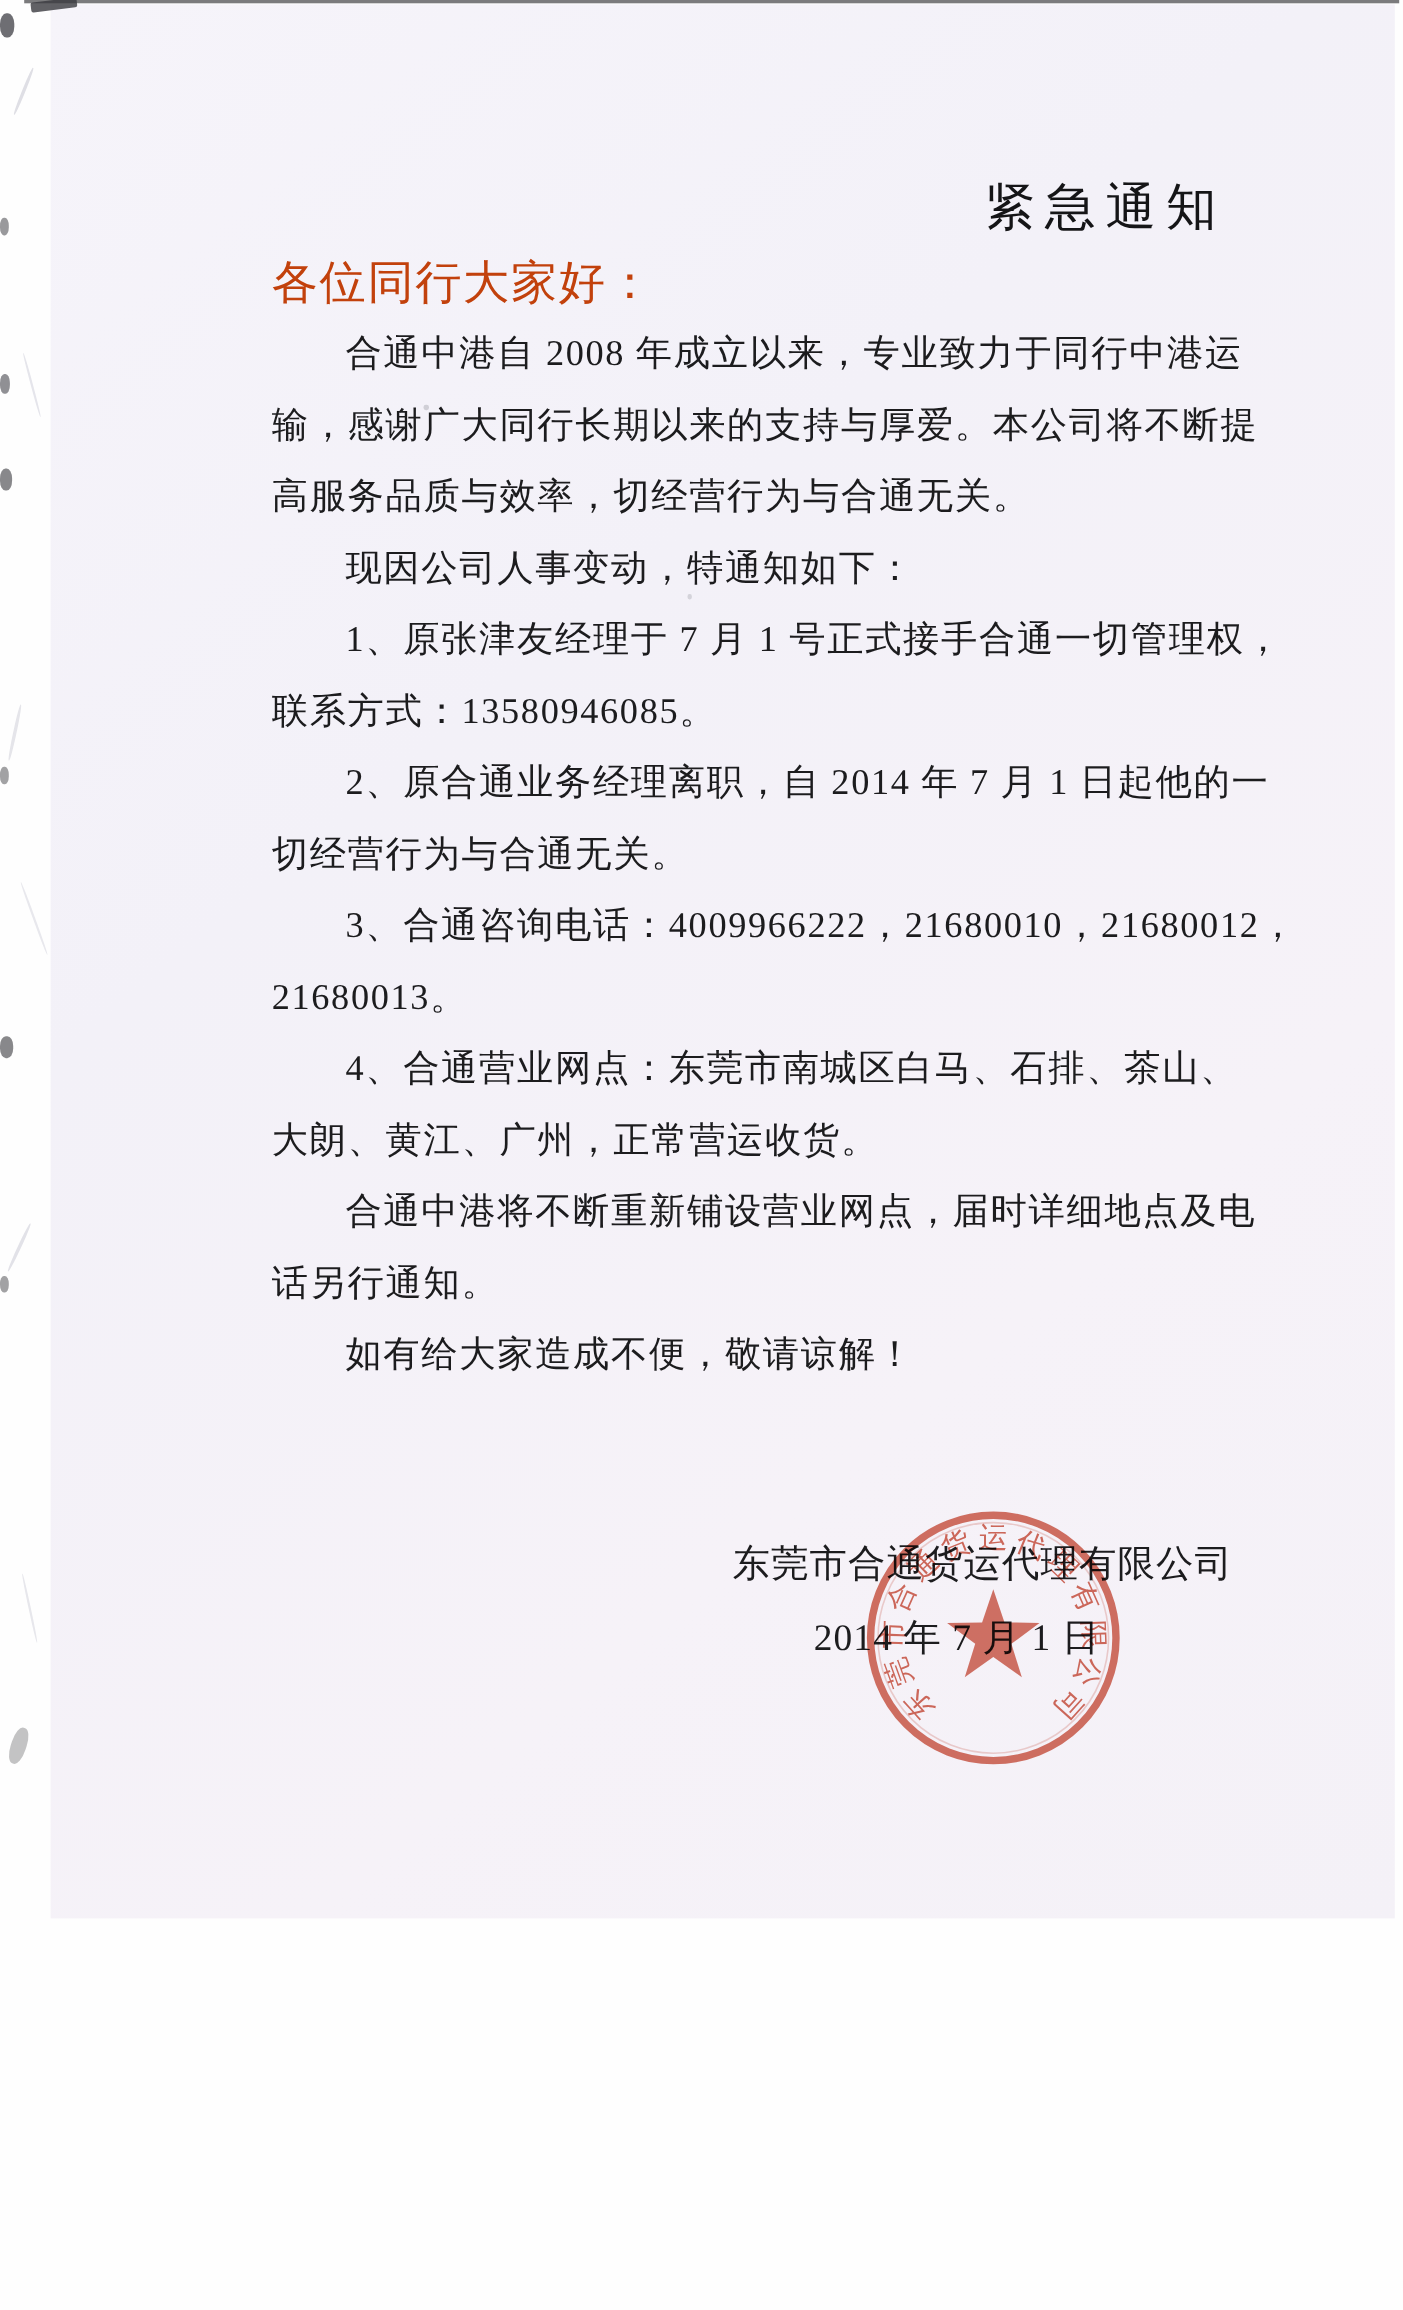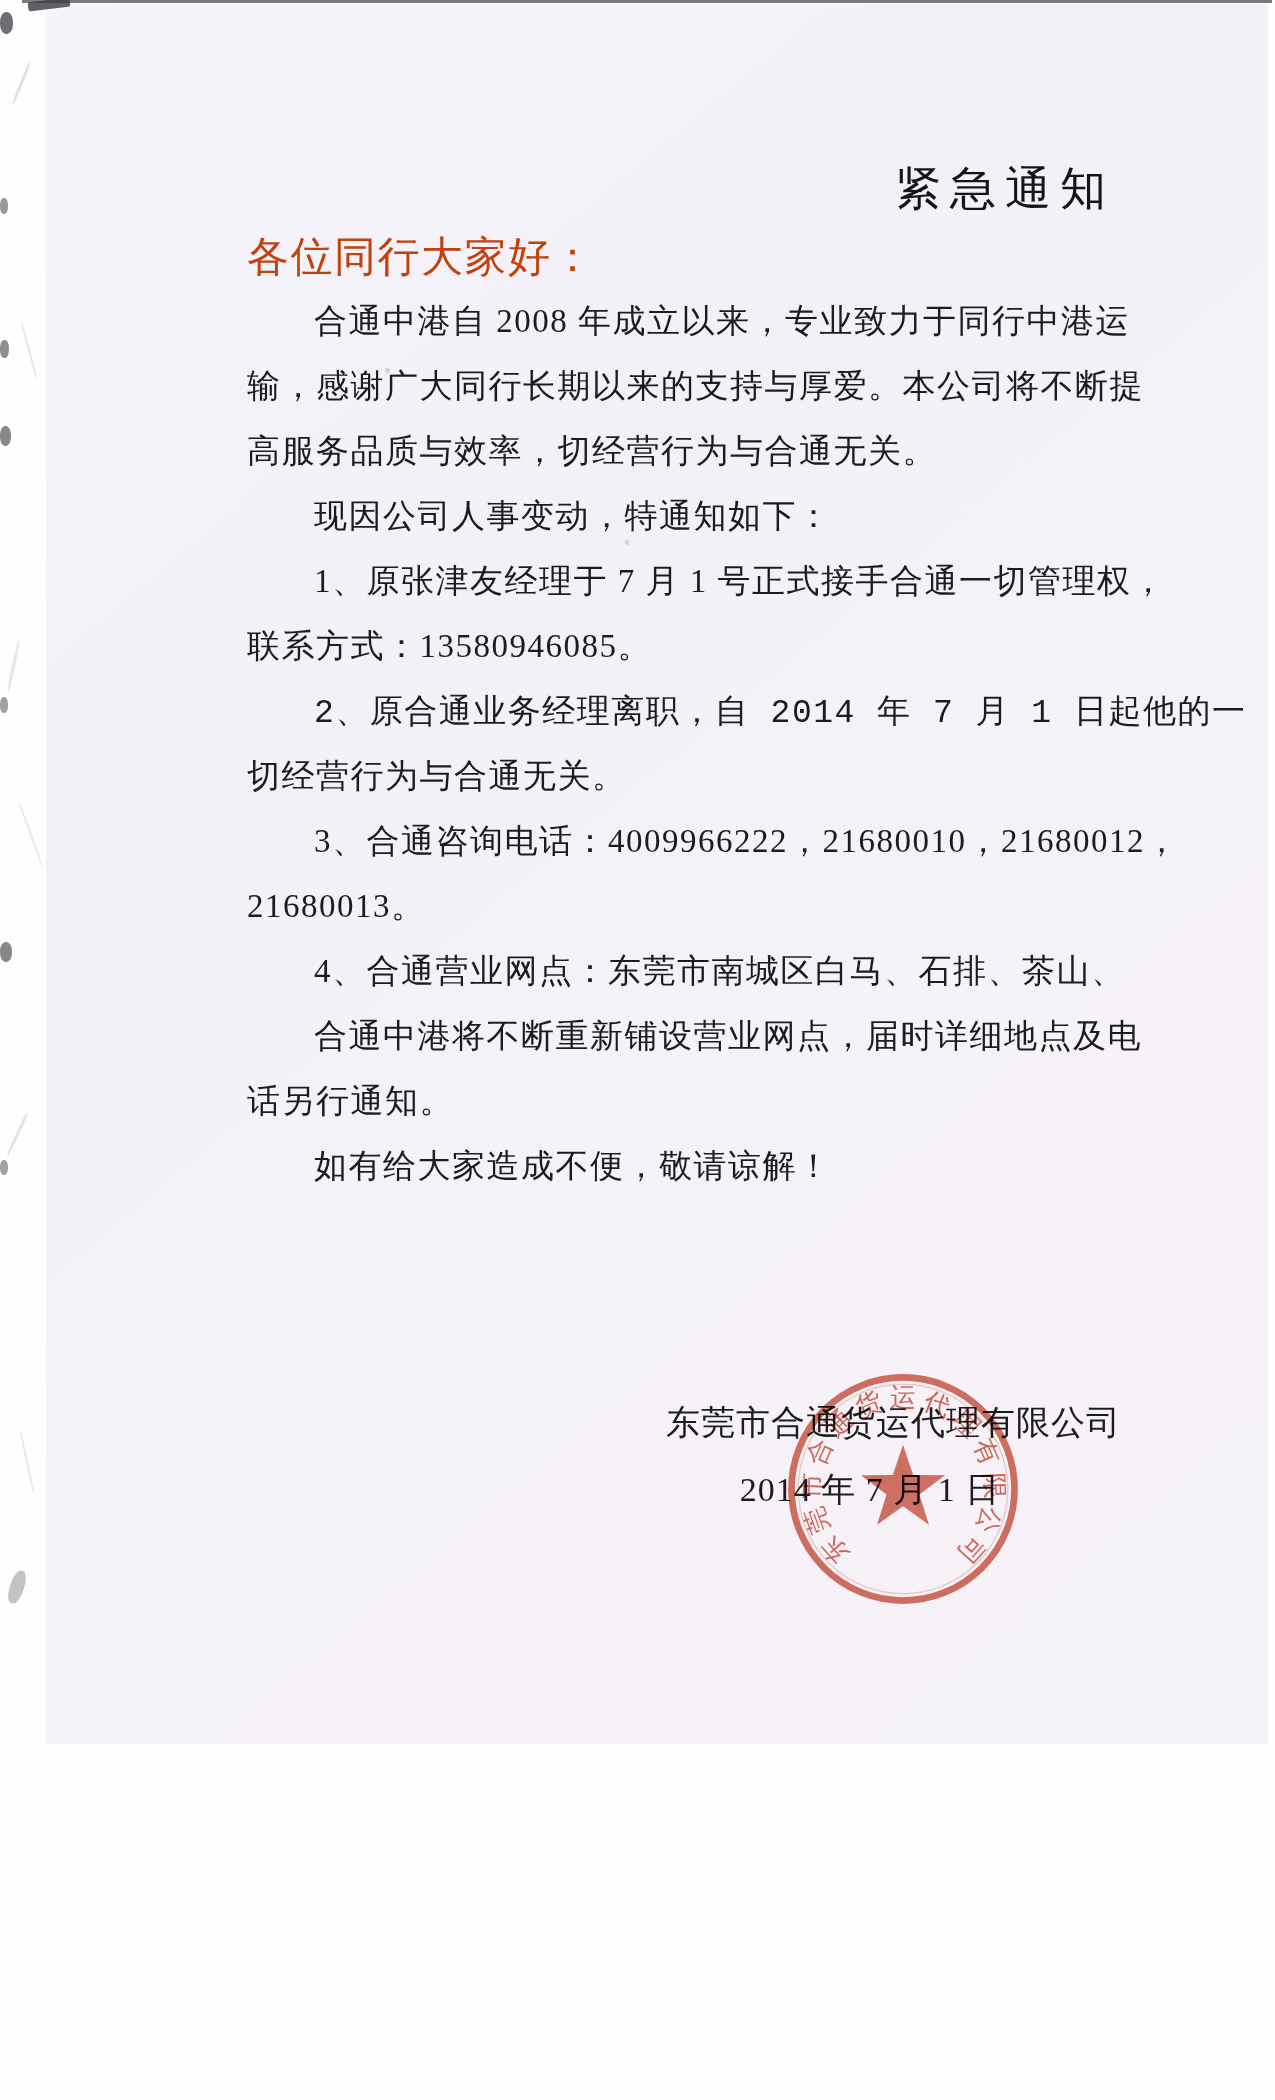--- a/index.html
+++ b/index.html
@@ -105,25 +105,26 @@
 
   <div class="salutation doc-text">各位同行大家好：</div>
 
   <div class="body-lines">
       <div class="body-line doc-text" style="padding-left: 67px;">合通中港自 2008 年成立以来，专业致力于同行中港运</div>
       <div class="body-line doc-text" style="padding-left: 0px;">输，感谢广大同行长期以来的支持与厚爱。本公司将不断提</div>
       <div class="body-line doc-text" style="padding-left: 0px;">高服务品质与效率，切经营行为与合通无关。</div>
       <div class="body-line doc-text" style="padding-left: 67px;">现因公司人事变动，特通知如下：</div>
       <div class="body-line doc-text" style="padding-left: 67px;">1、原张津友经理于 7 月 1 号正式接手合通一切管理权，</div>
       <div class="body-line doc-text" style="padding-left: 0px;">联系方式：13580946085。</div>
-      <div class="body-line doc-text" style="padding-left: 67px; font-family: Liberation Mono, monospace;">2、原合通业务经理离职，自 2014 年 7 月 1 日起他的一</div>
+      <div class="body-line doc-text" style="padding-left: 67px;">2、原合通业务经理离职，自 2014 年 7 月 1 日起他的一</div>
       <div class="body-line doc-text" style="padding-left: 0px;">切经营行为与合通无关。</div>
       <div class="body-line doc-text" style="padding-left: 67px;">3、合通咨询电话：4009966222，21680010，21680012，</div>
       <div class="body-line doc-text" style="padding-left: 0px;">21680013。</div>
       <div class="body-line doc-text" style="padding-left: 67px;">4、合通营业网点：东莞市南城区白马、石排、茶山、</div>
+      <div class="body-line doc-text" style="padding-left: 0px;">大朗、黄江、广州，正常营运收货。</div>
       <div class="body-line doc-text" style="padding-left: 67px;">合通中港将不断重新铺设营业网点，届时详细地点及电</div>
       <div class="body-line doc-text" style="padding-left: 0px;">话另行通知。</div>
       <div class="body-line doc-text" style="padding-left: 67px;">如有给大家造成不便，敬请谅解！</div>
     </div>
 
   <div class="signature">
     <div class="sig-company">东莞市合通货运代理有限公司</div>
     <div class="sig-date">2014 年 7 月 1 日</div>
   </div>
 

